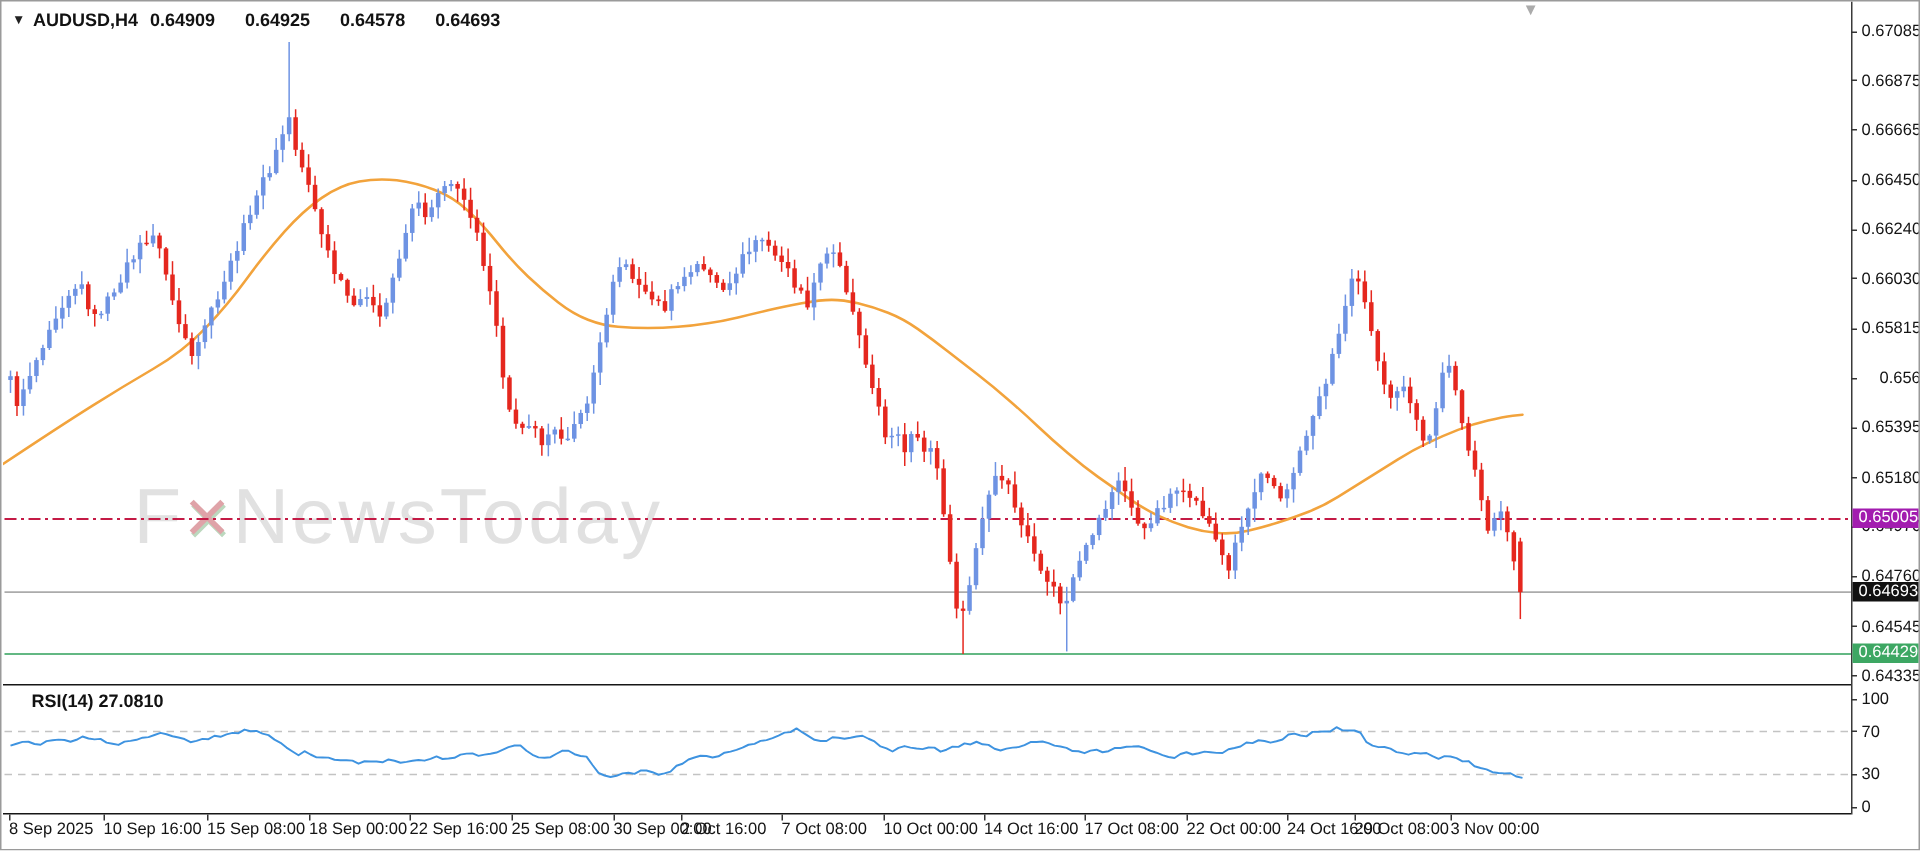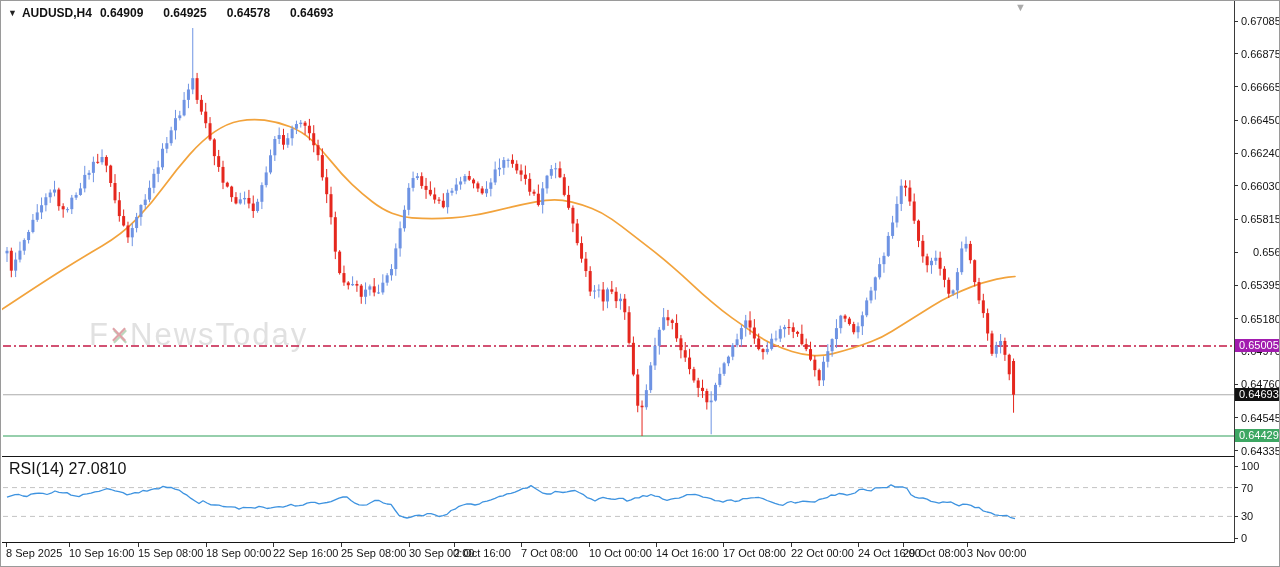--- a/index.html
+++ b/index.html
@@ -19,23 +19,23 @@
     white-space:nowrap;letter-spacing:0;
   }
   .title .tri{font-size:9px;color:#222;margin-right:5px;vertical-align:1px;cursor:pointer;}
   .title .sym{font-weight:700;margin-right:8px;}
   .title .num{margin-right:20px;font-weight:700;}
   .shift-marker{position:absolute;left:1014px;top:0px;z-index:6;color:#ababab;font-size:11px;}
   .watermark{position:absolute;left:52px;top:316px;z-index:1;white-space:nowrap;user-select:none;}
   .wm1{font-size:47px;font-weight:700;letter-spacing:1px;line-height:1.0;}
   .wm-orange{color:#FAD0A4;}
   .wm-gray{color:#DCDCDC;}
-  .wm2{font-size:31px;font-weight:400;letter-spacing:2px;color:#E1E1E1;margin-left:36px;margin-top:2px;line-height:1.0;}
+  .wm2{font-size:52px;font-weight:400;letter-spacing:2px;color:#E1E1E1;margin-left:36px;margin-top:2px;line-height:1.0;}
   .wm-x{color:#DFA3A8;text-shadow:1px 2px 0 #BCD8BE;}
-  .rsi-label{position:absolute;left:8px;top:459px;z-index:6;font-size:16px;color:#121212;}
+  .rsi-label{position:absolute;left:20px;top:459px;z-index:6;font-size:12px;color:#121212;font-weight:bold;}
   .axis-label{position:absolute;font-size:11px;color:#141414;z-index:5;white-space:nowrap;}
   .price-badge{
     position:absolute;left:1234px;width:46px;height:13px;line-height:13px;
     color:#fff;font-size:11px;padding-left:4px;box-sizing:border-box;z-index:6;
   }
   .ptick{position:absolute;left:1233px;width:4px;height:1px;background:#333;z-index:5;}
   .dtick{position:absolute;top:542px;width:1px;height:4px;background:#333;z-index:5;}
   .overlay{position:absolute;inset:0;z-index:5;pointer-events:none;}
 </style>
 </head>

